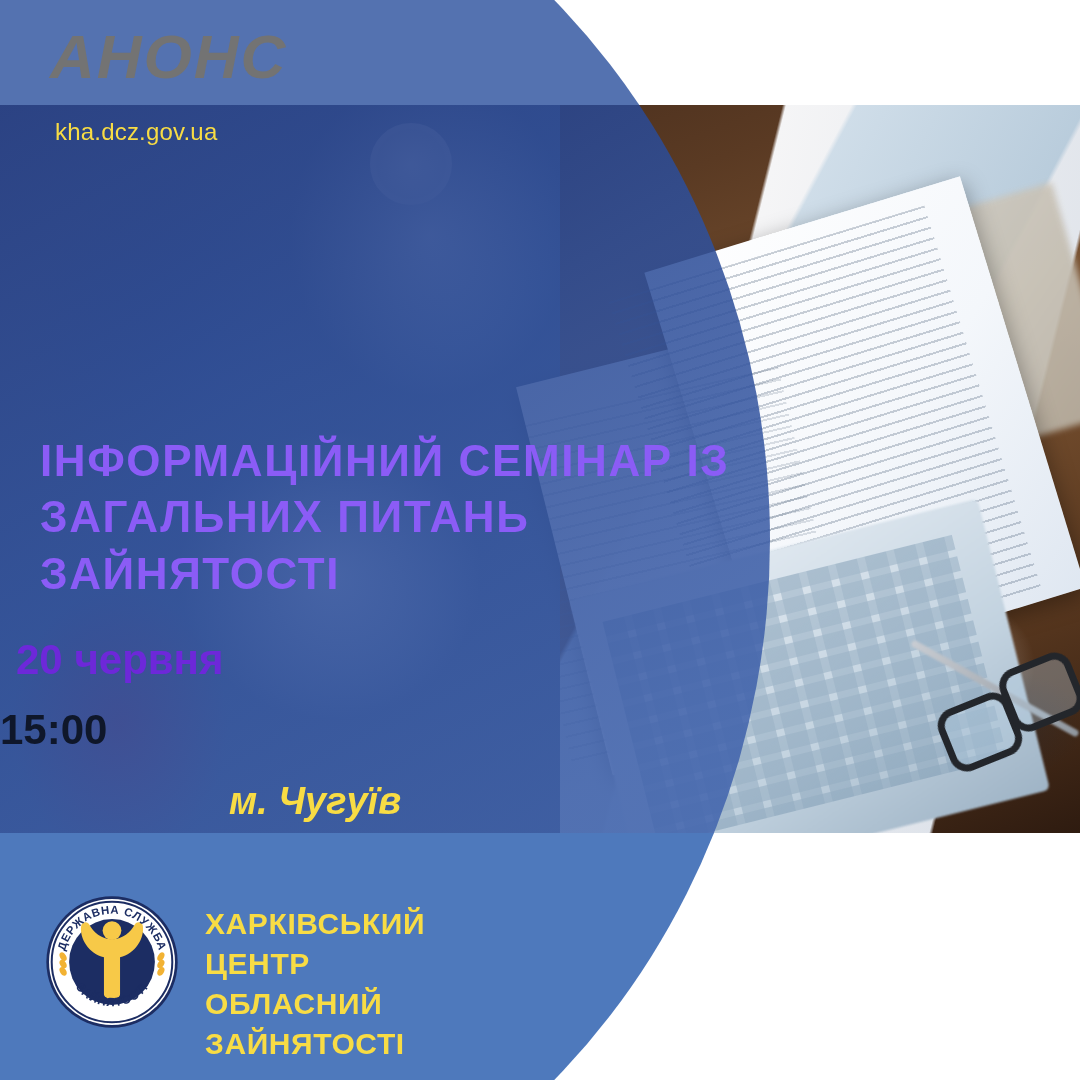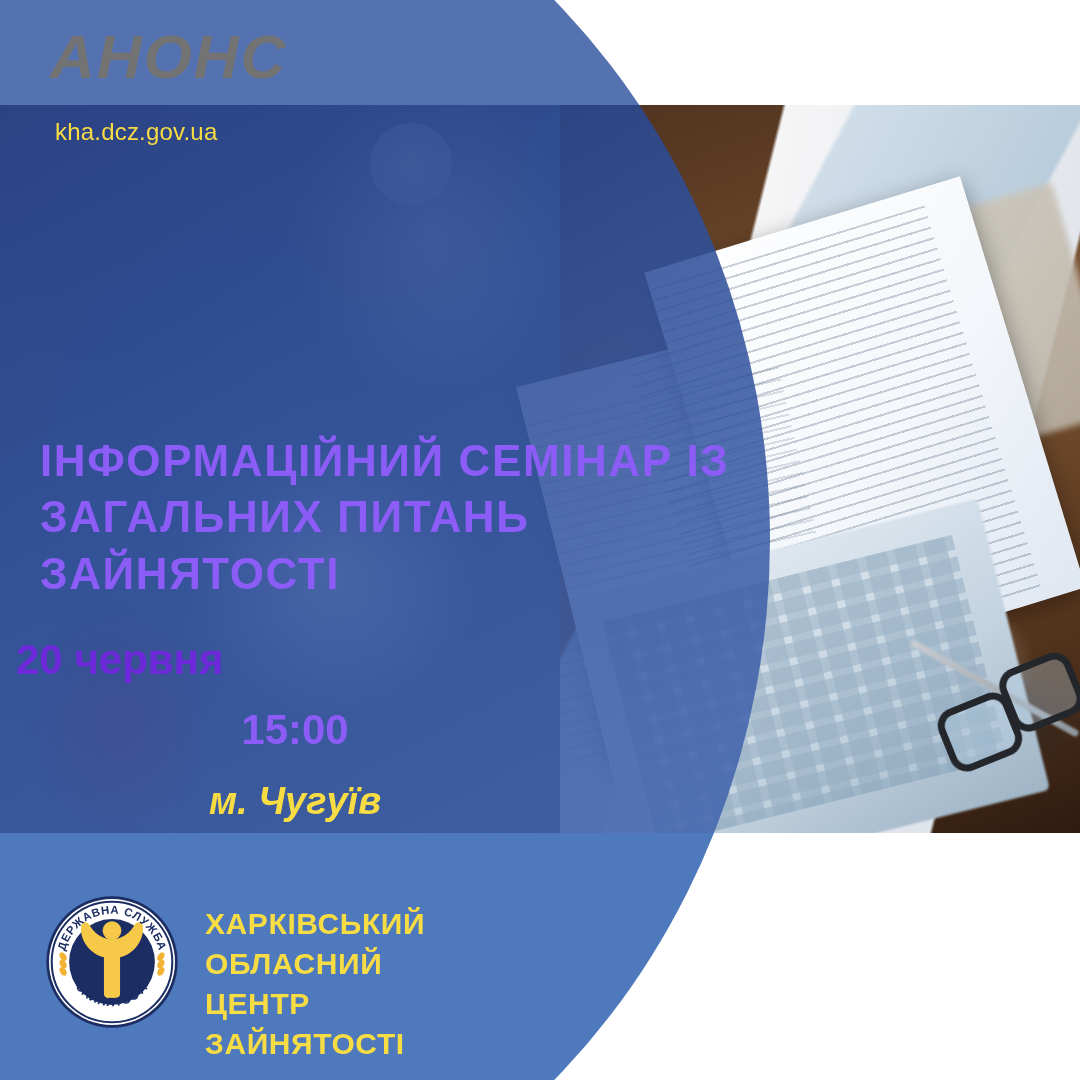--- a/index.html
+++ b/index.html
@@ -167,27 +167,27 @@
     letter-spacing:1.6px; line-height:1.28;
     text-transform:uppercase;
   }
   .date{
     position:absolute; left:0; top:636px; width:590px;
     color:#6d28d9;
     font-size:42px; font-weight:700;margin-left:16px;
   }
   .time{
     position:absolute; left:0; top:706px; width:590px;
-    text-align:center; color:#8b5cf6;
+    color:#0f172a;
     font-size:42px; font-weight:700;
   }
   .place{
     position:absolute; left:0; top:780px; width:590px;
     text-align:center; color:#f8dc44;
-    font-size:38px; font-weight:700; font-style:italic;
+    font-size:38px; font-weight:700; font-style:italic;padding-left:20px;
   }
 
   
   .footer{
     position:absolute; left:45px; bottom:16px;
     display:flex; align-items:center; gap:26px;
   }
   .org-name{
     color:#f8dc44; font-size:30px; font-weight:700;
     line-height:1.33; letter-spacing:.6px; text-transform:uppercase;margin-top:44px;
@@ -279,20 +279,20 @@
           <textPath href="#arcTop" startOffset="50%" text-anchor="middle">ДЕРЖАВНА СЛУЖБА</textPath>
         </text>
         <text font-family="'Liberation Sans', sans-serif" font-size="18" font-weight="bold" fill="#1C2D63" letter-spacing="1.1">
           <textPath href="#arcBot" startOffset="50%" text-anchor="middle">ЗАЙНЯТОСТІ</textPath>
         </text>
       </svg>
     </div>
 
     <div class="org-name">
       <div>ХАРКІВСЬКИЙ</div>
+      <div>ЦЕНТР</div>
       <div>ОБЛАСНИЙ</div>
-      <div>ЦЕНТР</div>
       <div>ЗАЙНЯТОСТІ</div>
     </div>
 
   </div>
 
 </div>
 
 </body></html>

